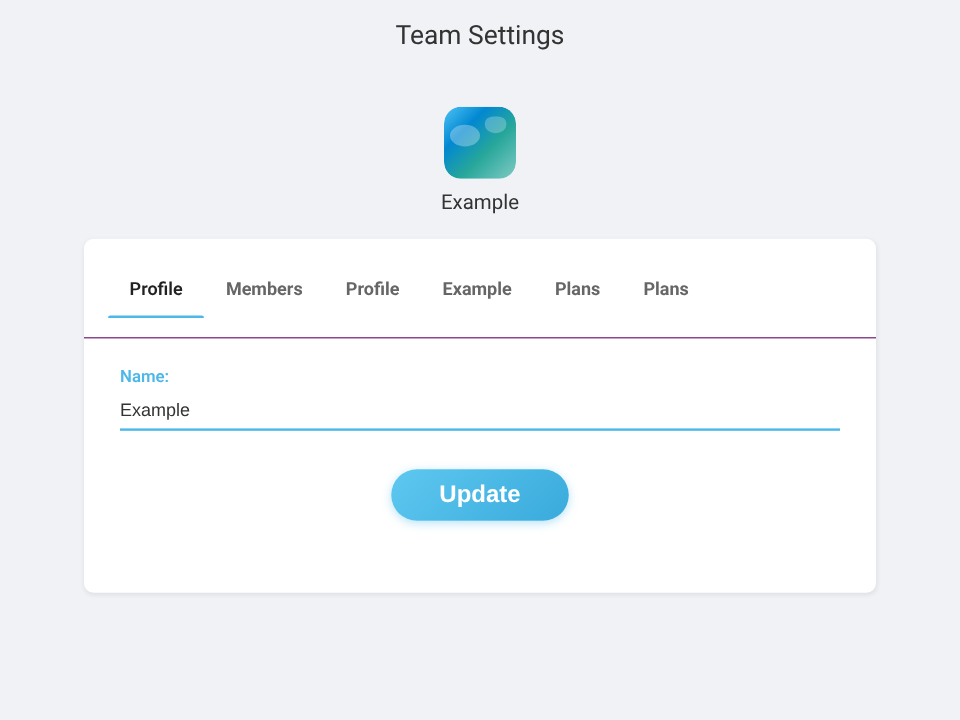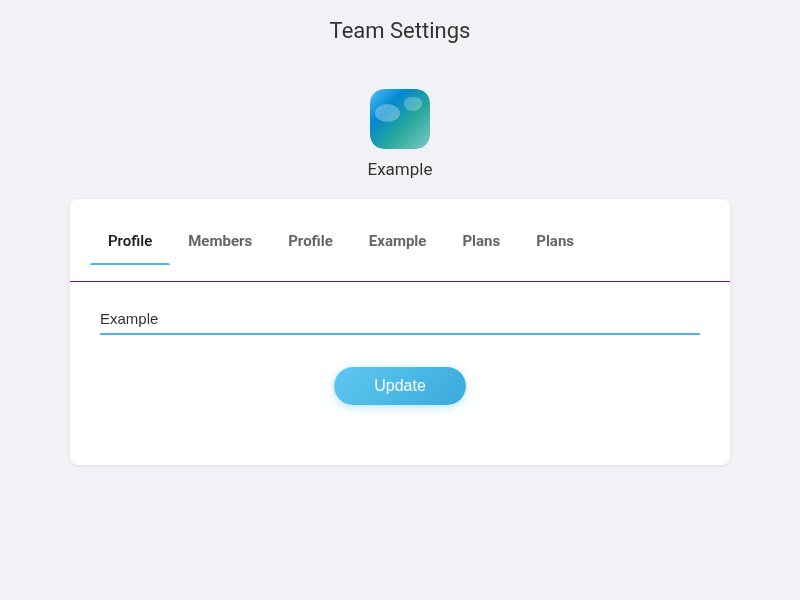--- a/index.html
+++ b/index.html
@@ -143,23 +143,23 @@
       justify-content: center;
       margin-top: 32px;
     }
 
     .update-button {
       background: linear-gradient(135deg, #5ec8f0, #39aadc);
       color: #fff;
       border: none;
       border-radius: 25px;
       padding: 10px 40px;
-      font-size: 16px;
+      font-size: 20px;
       cursor: pointer;
-      font-weight: 400;
+      font-weight: 700;
       box-shadow: 0 2px 8px rgba(77,184,232,0.4);
     }
   </style>
 </head>
 <body>
 
 <div class="page-title">Team Settings</div>
 
 <div class="team-avatar-section">
   <div class="team-avatar">
@@ -172,18 +172,19 @@
   <nav class="tabs-nav">
     <div class="tab-item active">Profile</div>
     <div class="tab-item">Members</div>
     <div class="tab-item">Profile</div>
     <div class="tab-item">Example</div>
     <div class="tab-item">Plans</div>
     <div class="tab-item">Plans</div>
   </nav>
 
   <div class="settings-content">
+    <div class="field-label">Name:</div>
     <input class="field-input" type="text" value="Example" style="">
     <div class="update-button-container">
       <button class="update-button">Update</button>
     </div>
   </div>
 </div>
 
 </body></html>

